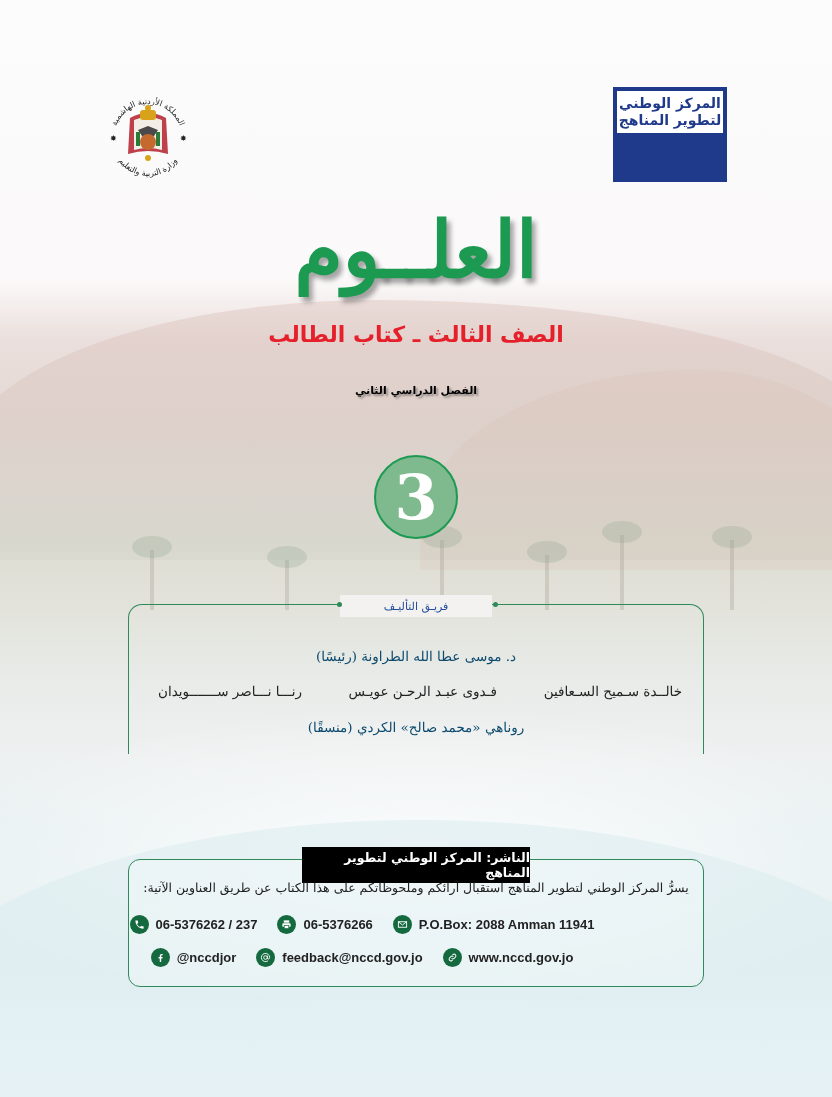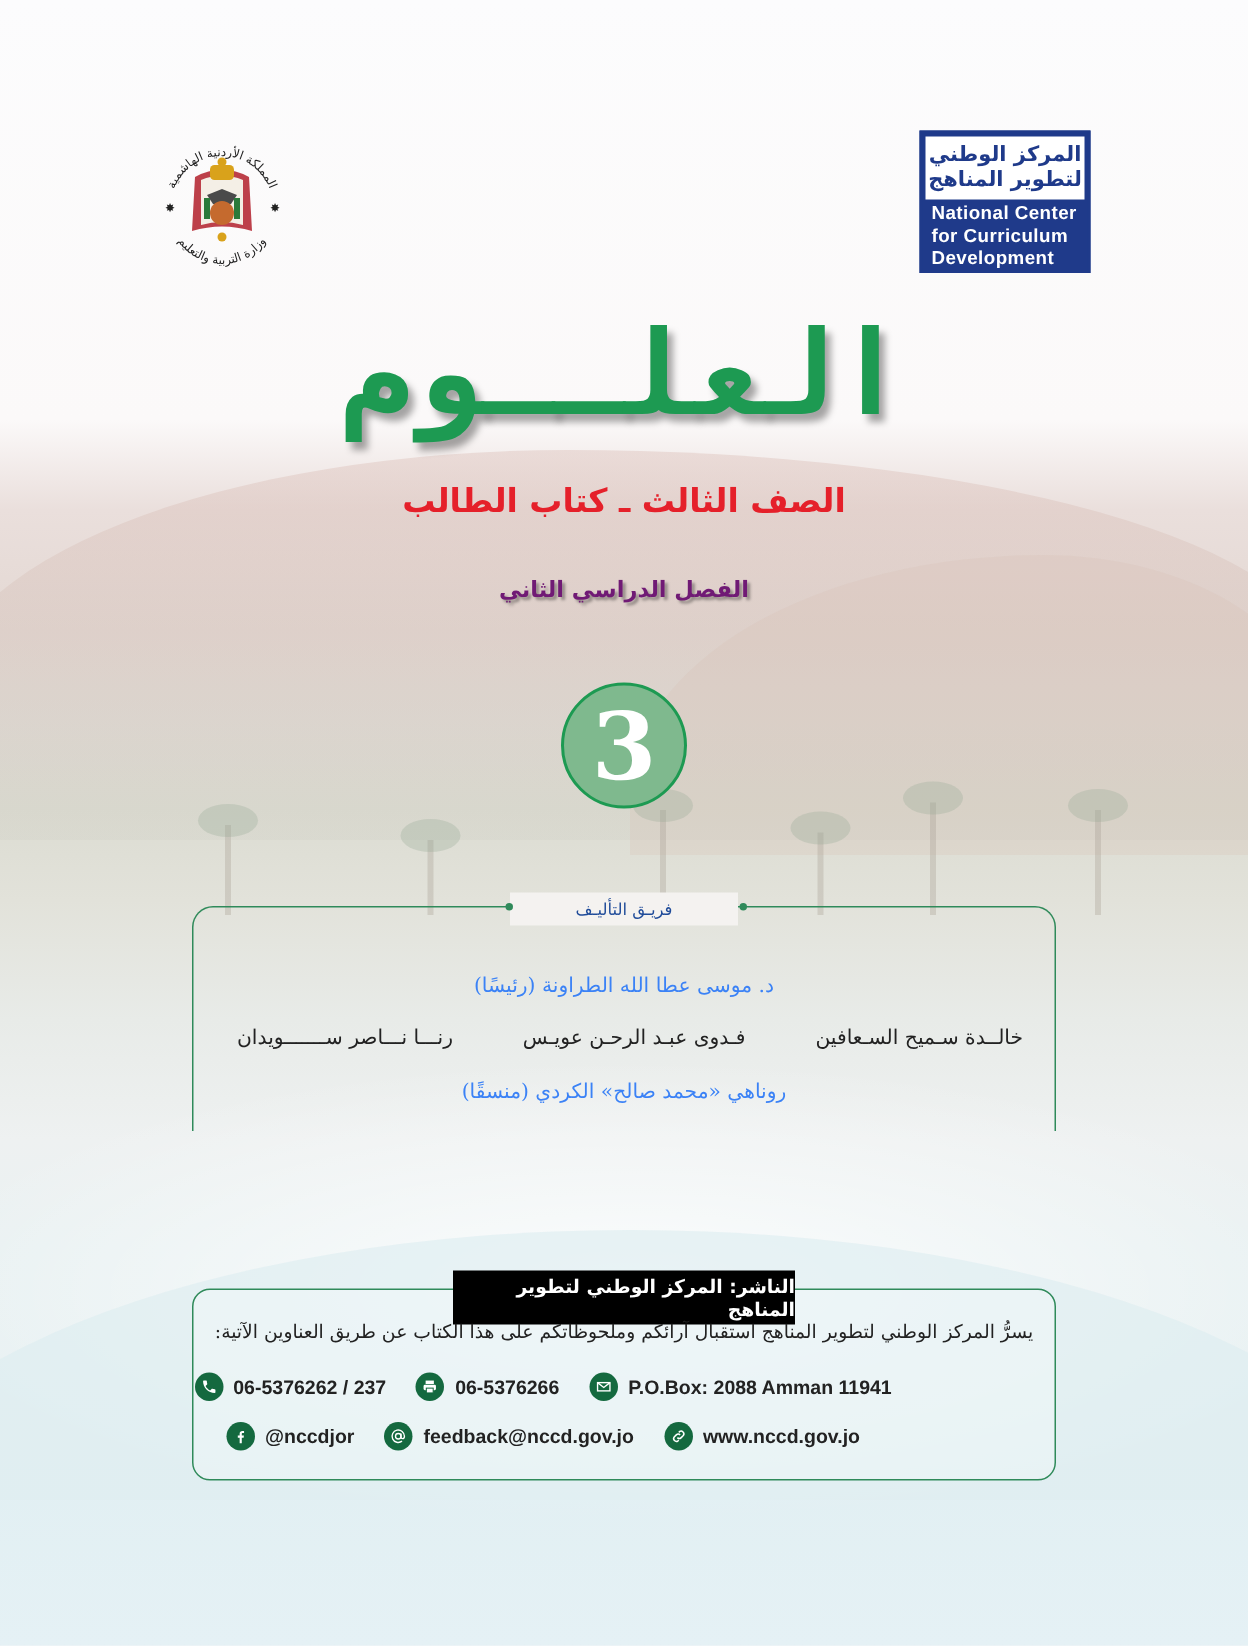--- a/index.html
+++ b/index.html
@@ -60,30 +60,30 @@
     .nccd-en {
       color: #ffffff; font-weight: bold; font-size: 12.5px; line-height: 15px;
       padding: 2px 4px 0 6px; font-family: "Liberation Sans", sans-serif; letter-spacing: 0.3px;
     }
 
     
     .title {
       position: absolute; left: 0; top: 205px; width: 832px; text-align: center;
       font-size: 78px; font-weight: bold; color: #1d9a52; direction: rtl;
       text-shadow: 4px 5px 5px rgba(0,0,0,0.35);
-      font-family: Liberation Mono, monospace; letter-spacing: -2px;
+      font-family: Liberation Serif, serif; letter-spacing: -2px;
     }
     .subtitle {
       position: absolute; left: 0; top: 322px; width: 832px; text-align: center;
       font-size: 22px; font-weight: bold; color: #e5202a; direction: rtl;
       font-family: "DejaVu Sans", sans-serif;
     }
     .semester {
       position: absolute; left: 0; top: 384px; width: 832px; text-align: center;
-      font-size: 15px; font-weight: bold; color: #701a75; direction: rtl;
+      font-size: 11px; font-weight: bold; color: #000000; direction: rtl;
       text-shadow: 2px 2px 2px rgba(0,0,0,0.35);
       font-family: "DejaVu Sans", sans-serif;
     }
     .grade-circle {
       position: absolute; left: 374px; top: 455px; width: 84px; height: 84px;
       border-radius: 50%; background: #7fb98e; border: 2px solid #1d9a52;
       display: flex; align-items: center; justify-content: center;
       color: #ffffff; font-size: 62px; font-weight: bold;
       font-family: "DejaVu Serif", serif;
     }
@@ -98,21 +98,21 @@
       position: absolute; left: 340px; top: 595px; width: 152px; height: 22px;
       background: #f4f2f0; text-align: center;
       display: flex; align-items: center; justify-content: center;
     }
     .authors-legend span {
       color: #1f4b99; font-size: 11px; direction: rtl; font-family: "DejaVu Serif", serif;
     }
     .dot { position: absolute; width: 5px; height: 5px; border-radius: 50%; background: #2f8a5a; }
     .author-line {
       position: absolute; left: 128px; width: 576px; text-align: center;
-      font-size: 13.5px; color: #3b82f6; direction: rtl; font-family: "DejaVu Serif", serif;
+      font-size: 13.5px; color: #0c4a6e; direction: rtl; font-family: "DejaVu Serif", serif;
     }
     .author-row {
       position: absolute; left: 150px; width: 540px; top: 683px;
       display: flex; flex-direction: row-reverse; justify-content: space-between;
       font-size: 13.5px; color: #222; font-family: "DejaVu Serif", serif; direction: rtl;
       padding: 0 8px;
     }
 
     
     .pub-box {
@@ -180,25 +180,20 @@
     <rect x="56" y="44" width="4" height="14" fill="#2a7a3a"></rect>
     <circle cx="48" cy="70" r="3" fill="#d9a21b"></circle>
   </svg>
 </div>
 
 <div class="nccd-logo">
   <div class="nccd-ar">
     <div>المركز الوطني</div>
     <div>لتطوير المناهج</div>
   </div>
-  <div class="nccd-en">
-    <div>National Center</div>
-    <div>for Curriculum</div>
-    <div>Development</div>
-  </div>
 </div>
 
 <div class="title">العلــوم</div>
 <div class="subtitle">الصف الثالث ـ كتاب الطالب</div>
 <div class="semester">الفصل الدراسي الثاني</div>
 <div class="grade-circle">
   <span>3</span>
 </div>
 
 <div class="authors-box"></div>

